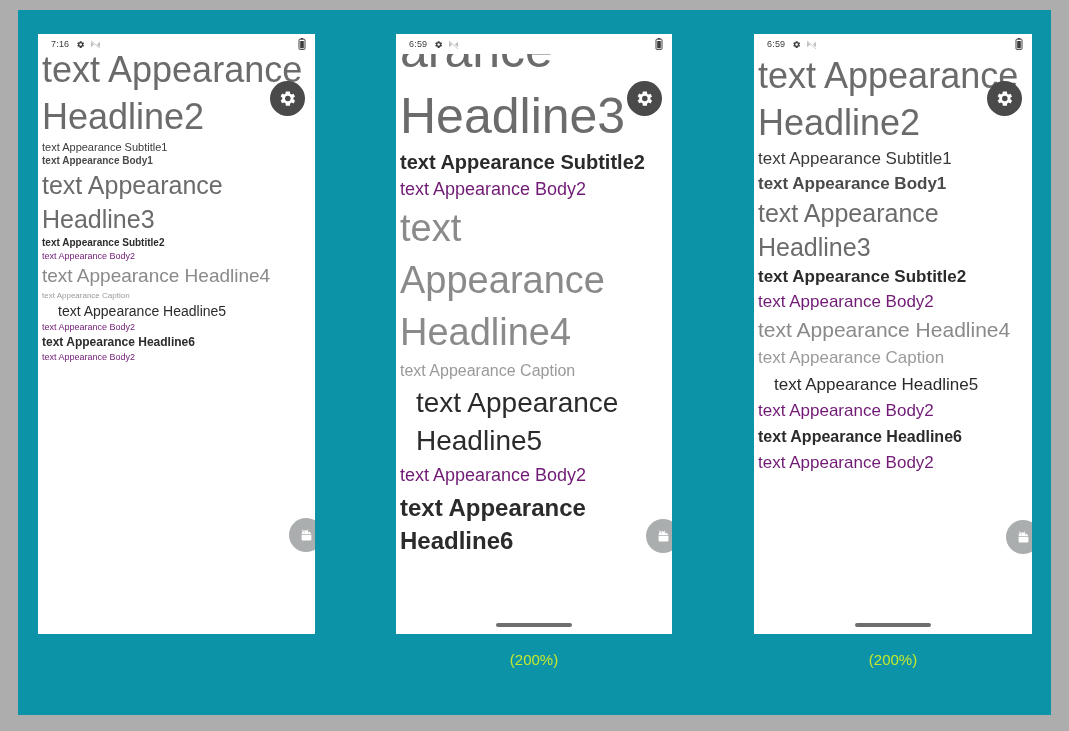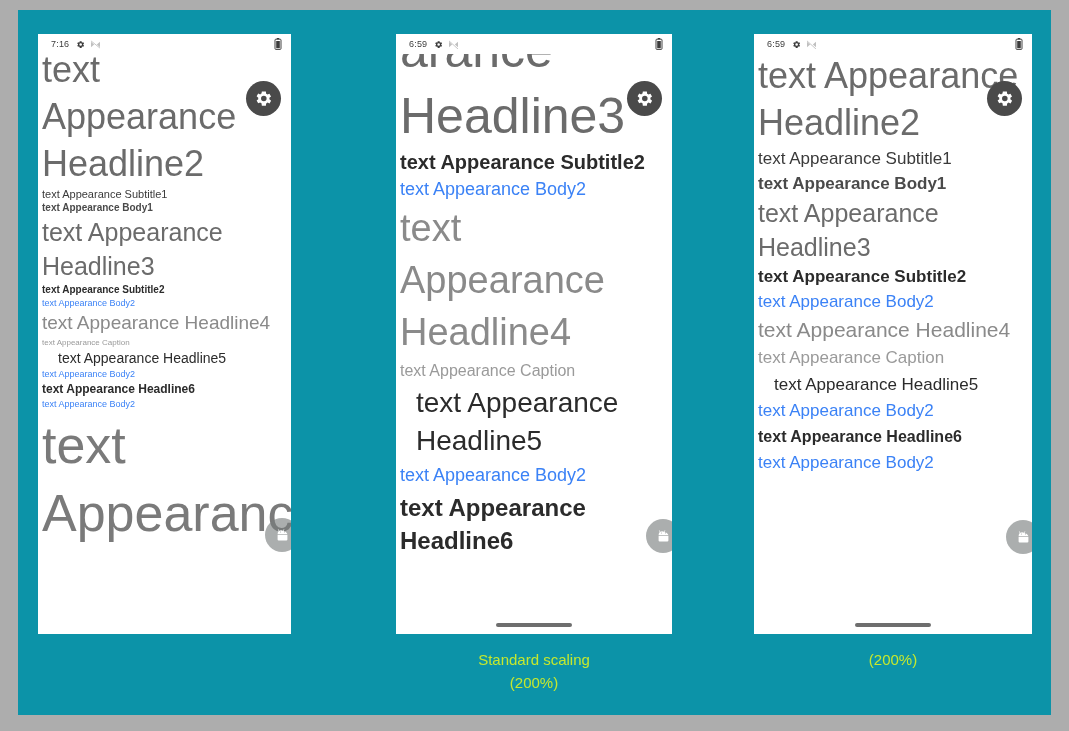--- a/index.html
+++ b/index.html
@@ -18,21 +18,21 @@
     left: 18px; top: 10px;
     width: 1033px; height: 705px;
     background: #0c93a8;
   }
   .phone {
     position: absolute;
     background: #ffffff;
     overflow: hidden;
     box-sizing: border-box;
   }
-  #phone-1 { left: 38px;  top: 34px; width: 253px; height: 600px; }
+  #phone-1 { left: 38px;  top: 34px; width: 277px; height: 600px; }
   #phone-2 { left: 396px; top: 34px; width: 276px; height: 600px; }
   #phone-3 { left: 754px; top: 34px; width: 278px; height: 600px; }
 
   
   .statusbar {
     position: relative;
     height: 20px;
     display: flex;
     align-items: center;
     padding: 0 9px 0 13px;
@@ -69,21 +69,21 @@
   }
   
   .ta-h2 { color: #6b6b6b; font-weight: 300; }
   .ta-h3 { color: #6b6b6b; font-weight: 400; }
   .ta-h4 { color: #8a8a8a; font-weight: 400; }
   .ta-h5 { color: #2b2b2b; font-weight: 400; margin-left: 16px; }
   .ta-h6 { color: #2b2b2b; font-weight: 700; }
   .ta-sub1 { color: #3a3a3a; font-weight: 400; }
   .ta-sub2 { color: #2b2b2b; font-weight: 700; }
   .ta-body1 { color: #4a4a4a; font-weight: 700; }
-  .ta-body2 { color: #3b82f6; font-weight: 400; }
+  .ta-body2 { color: #701a75; font-weight: 400; }
   .ta-caption { color: #9a9a9a; font-weight: 400; }
   .ta-display { color: #7a7a7a; font-weight: 300; }
 
   
   .fab-gear {
     position: absolute;
     width: 35px; height: 35px;
     border-radius: 50%;
     background: #4a4a4a;
     display: flex; align-items: center; justify-content: center;
@@ -165,21 +165,20 @@
           <div class="line ta-body1" style="font-size: 10px; line-height: 14px;">text Appearance Body1</div>
           <div class="line ta-h3" style="font-size: 25px; line-height: 34px;">text Appearance Headline3</div>
           <div class="line ta-sub2" style="font-size: 10px; line-height: 14px;">text Appearance Subtitle2</div>
           <div class="line ta-body2" style="font-size: 9px; line-height: 13px;">text Appearance Body2</div>
           <div class="line ta-h4" style="font-size: 19px; line-height: 26px;">text Appearance Headline4</div>
           <div class="line ta-caption" style="font-size: 8px; line-height: 13px;">text Appearance Caption</div>
           <div class="line ta-h5" style="font-size: 14px; line-height: 19px;">text Appearance Headline5</div>
           <div class="line ta-body2" style="font-size: 9px; line-height: 13px;">text Appearance Body2</div>
           <div class="line ta-h6" style="font-size: 12px; line-height: 17px;">text Appearance Headline6</div>
           <div class="line ta-body2" style="font-size: 9px; line-height: 13px;">text Appearance Body2</div>
-          <div class="line ta-display" style="font-size: 52px; line-height: 68px;">text Appearance</div>
         </div>
       <div class="fab-gear" style="right:10px; top:27px;">
         <svg viewBox="0 0 24 24">
             <path fill="#ffffff" d="M19.4 13a7.6 7.6 0 000-2l2.1-1.6-2-3.5-2.5 1a7.6 7.6 0 00-1.7-1L15 3H9.9l-.4 2.8a7.6 7.6 0 00-1.7 1l-2.5-1-2 3.5L5.4 11a7.6 7.6 0 000 2l-2.1 1.6 2 3.5 2.5-1a7.6 7.6 0 001.7 1l.4 2.9H15l.4-2.8a7.6 7.6 0 001.7-1l2.5 1 2-3.5-2.2-1.7zM12.4 15.5a3.5 3.5 0 110-7 3.5 3.5 0 010 7z"></path>
           </svg>
       </div>
       <div class="fab-bug" style="right:-8px; top:464px;">
         <svg viewBox="0 0 24 20">
             <path fill="#ffffff" d="M5 9.5h14v7a1.5 1.5 0 01-1.5 1.5h-11A1.5 1.5 0 015 16.5v-7zM6.6 4.2L5.4 2.3a.4.4 0 01.7-.45l1.25 1.95a8.3 8.3 0 015.3 0l1.25-1.95a.4.4 0 01.7.45L13.4 4.2A6.6 6.6 0 0119 8.6H5a6.6 6.6 0 011.6-4.4zM9 6.6a.75.75 0 100-1.5.75.75 0 000 1.5zm6 0a.75.75 0 100-1.5.75.75 0 000 1.5z"></path>
           </svg>
@@ -287,19 +286,18 @@
             <path fill="#ffffff" d="M5 9.5h14v7a1.5 1.5 0 01-1.5 1.5h-11A1.5 1.5 0 015 16.5v-7zM6.6 4.2L5.4 2.3a.4.4 0 01.7-.45l1.25 1.95a8.3 8.3 0 015.3 0l1.25-1.95a.4.4 0 01.7.45L13.4 4.2A6.6 6.6 0 0119 8.6H5a6.6 6.6 0 011.6-4.4zM9 6.6a.75.75 0 100-1.5.75.75 0 000 1.5zm6 0a.75.75 0 100-1.5.75.75 0 000 1.5z"></path>
           </svg>
       </div>
       <div class="home-indicator"></div>
     </div>
   </div>
 
   <div class="caption" id="caption-1">
   </div>
   <div class="caption" id="caption-2">
-    <span class="caption-line">Standard scaling</span>
     <span class="caption-line">(200%)</span>
   </div>
   <div class="caption" id="caption-3">
     <span class="caption-line">(200%)</span>
   </div>
 </div>
 
 </body></html>

